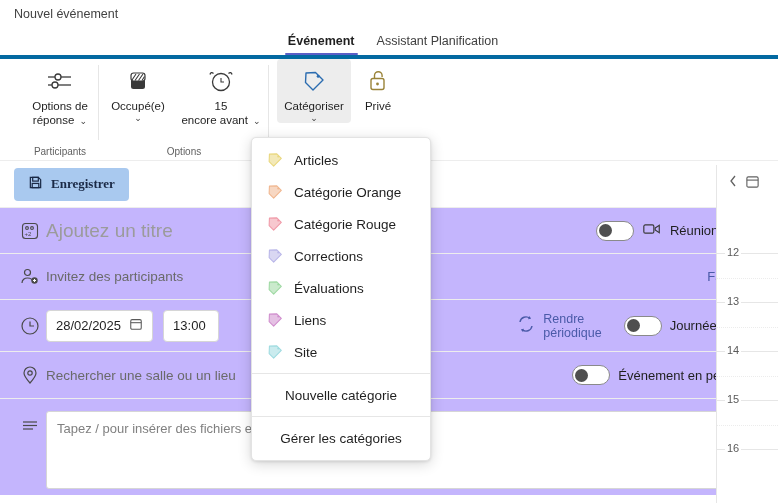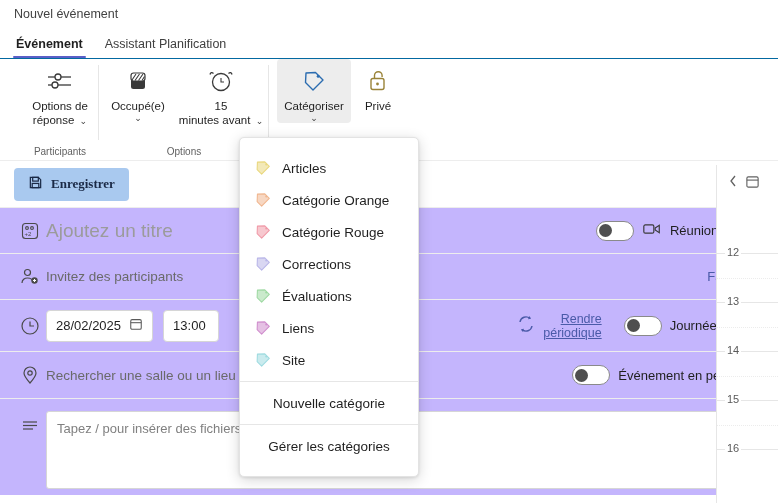--- a/index.html
+++ b/index.html
@@ -15,21 +15,21 @@
   .titlebar {
     height: 28px; display:flex; align-items:center;
     padding-left: 14px; background:#fff;
   }
   .titlebar .t { font-size: 12.5px; color:#424242; }
 
   
   .tabbar {
     height: 31px; display:flex; align-items:flex-end;
     padding-left: 8px; gap: 6px;
-    border-bottom: 1px solid #0369a1; background:#fff;
+    border-bottom: 4px solid #0369a1; background:#fff;justify-content:center;
   }
   .tab {
     position: relative; font-size: 12.5px; color:#404040;
     padding: 4px 8px 7px 8px; cursor: default; white-space: nowrap;
   }
   .tab.active { color:#1f1f1f; font-weight: 600; }
   .tab.active::after {
     content:""; position:absolute; left:5px; right:5px; bottom:0;
     height:2px; background:#5b5fc7; border-radius:2px;
   }
@@ -140,21 +140,21 @@
     border: 1px solid #8a8a8a; background:#fff;
     display:flex; align-items:center; padding: 0 2px; cursor:pointer;
   }
   .toggle .knob {
     width: 13px; height: 13px; border-radius:50%; background:#4f4f4f;
   }
   .tgl-label { font-size: 13px; color:#1f1f1f; white-space:nowrap; }
   .tgl-wrap { display:flex; align-items:center; gap:8px; }
   .recurr {
     display:flex; align-items:center; gap:7px; color:#4a5aa8;
-    font-size: 12.5px; line-height: 14px; text-align:right; cursor:pointer;text-decoration:underline;
+    font-size: 12.5px; line-height: 14px; text-align:left; cursor:pointer;
   }
 
   
   .calstrip {
     position:absolute; right:0; top: 165px; width: 62px; bottom:0;
     border-left:1px solid #e6e6e6; background:#fff;
   }
   .calhdr {
     height: 36px; display:flex; align-items:center; gap:6px;
     padding-left: 10px; color:#616161;
@@ -165,24 +165,24 @@
     position:absolute; left: 8px; top: -8px; font-size: 11px; color:#5a5a5a;
     background:#fff; padding: 0 2px;
   }
   .hourrow .half {
     position:absolute; left:0; right:0; top: 24px;
     border-top: 1px dotted #ececec;
   }
 
   
   .dropdown {
-    position:absolute; left: 239px; top: 137px; width: 180px;
+    position:absolute; left: 251px; top: 137px; width: 180px;
     background:#fff; border:1px solid #e3e3e3; border-radius: 5px;
     box-shadow: 0 3px 14px rgba(0,0,0,.16), 0 1px 3px rgba(0,0,0,.10);
-    padding: 14px 0; z-index: 40;
+    padding: 6px 0; z-index: 40;
   }
   .ditem {
     display:flex; align-items:center; gap:10px;
     height: 32px; padding: 0 12px 0 14px; cursor:pointer;
     font-size: 13.5px; color:#1f1f1f;
   }
   .dsep { height:1px; background:#e6e6e6; margin: 5px 0; }
   .ditem.center { justify-content:center; padding: 0 12px; }
 </style>
 </head>
@@ -248,21 +248,21 @@
           <span class="ico">
             <svg width="30" height="28" viewBox="0 0 30 28" fill="none" stroke="#3a3a3a" stroke-width="1.3">
               <circle cx="15" cy="15" r="8.5"></circle>
               <path d="M7.5 6.5 C6 5 4.5 5.5 4 7.5"></path>
               <path d="M22.5 6.5 C24 5 25.5 5.5 26 7.5"></path>
               <path d="M15 11 L15 15 L18 15" stroke-width="1.1"></path>
             </svg>
           </span>
           <span class="lbl">
             15<br>
-            <span>minutes avant</span>
+            <span>encore avant</span>
             <span class="chev">⌄</span>
           </span>
         </div>
       </div>
       <div class="glabel">Options</div>
       <div class="sep"></div>
     </div>
 
     <div class="rgroup" style="margin-left:6px;">
       <div class="items">

